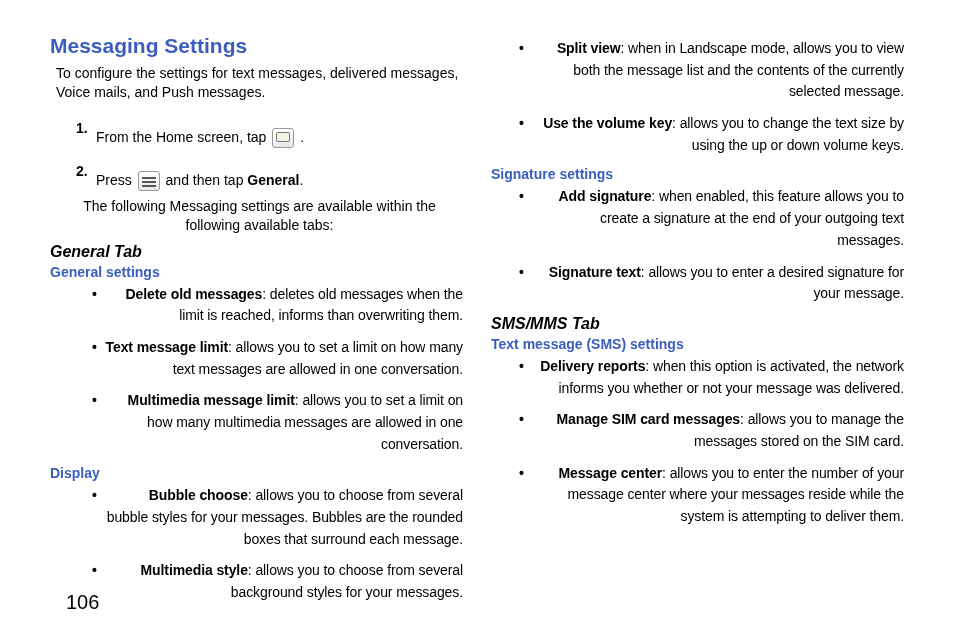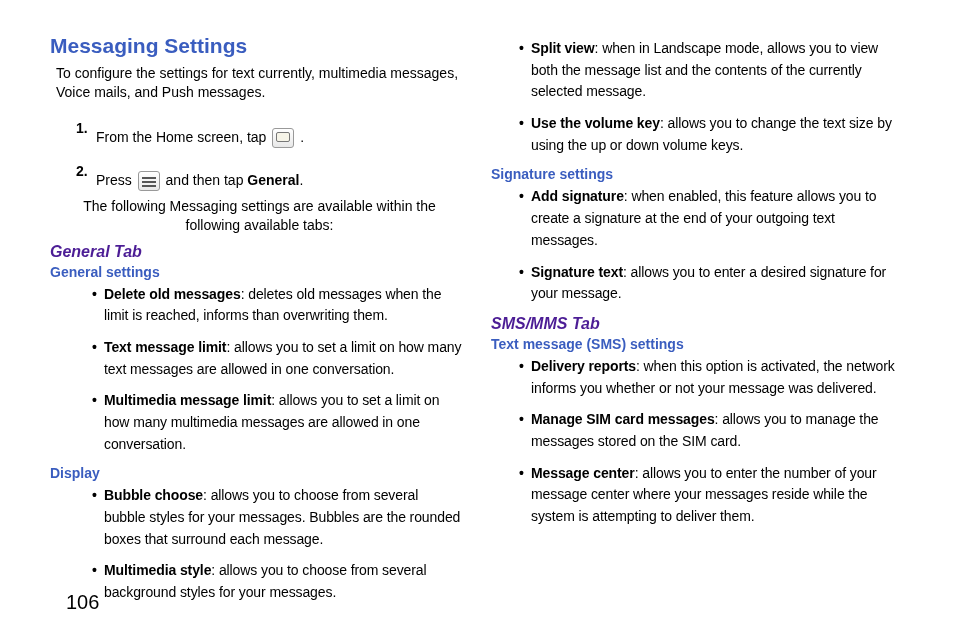--- a/index.html
+++ b/index.html
@@ -76,35 +76,36 @@
     background: #555;
   }
   .icon-menu::before { top: 5px; box-shadow: 0 4px 0 #555; }
   .icon-menu::after { top: 13px; }
   .follow {
     margin: 6px 0 8px 6px;
     line-height: 1.35;
     text-align: center;
   }
   h2.tab-title {
-    color: #4c1d95;
+    color: #000000;
     font-style: italic;
     font-weight: bold;
     font-size: 16px;
     margin: 6px 0 2px 0;
   }
   h3.sub-title {
     color: #3a5dbf;
     font-weight: bold;
     font-size: 14px;
     margin: 3px 0 3px 0;
   }
   ul.bullets {
     list-style: none;
     margin-left: 54px;
+    text-align: right;
   }
   ul.bullets.col2top {
     margin-left: 40px;
   }
   ul.bullets li {
     position: relative;
     margin: 4px 0 10px 0;
     line-height: 1.55;
     font-stretch: condensed;
     letter-spacing: -0.1px;
@@ -124,21 +125,21 @@
     left: 66px;
     font-size: 20px;
   }
 </style>
 </head>
 <body>
 
 <div class="columns">
   <div class="col">
     <h1 class="main-title">Messaging Settings</h1>
-    <p class="intro">To configure the settings for text currently, multimedia messages, Voice mails, and Push messages.</p>
+    <p class="intro">To configure the settings for text messages, delivered messages, Voice mails, and Push messages.</p>
     <div class="steps">
       <div class="step">
         <span class="step-num">1.</span>
         <span class="step-body">
           <span>From the Home screen, tap </span>
           <span class="icon-box icon-msg"></span>
           <span> .</span>
         </span>
       </div>
       <div class="step">

